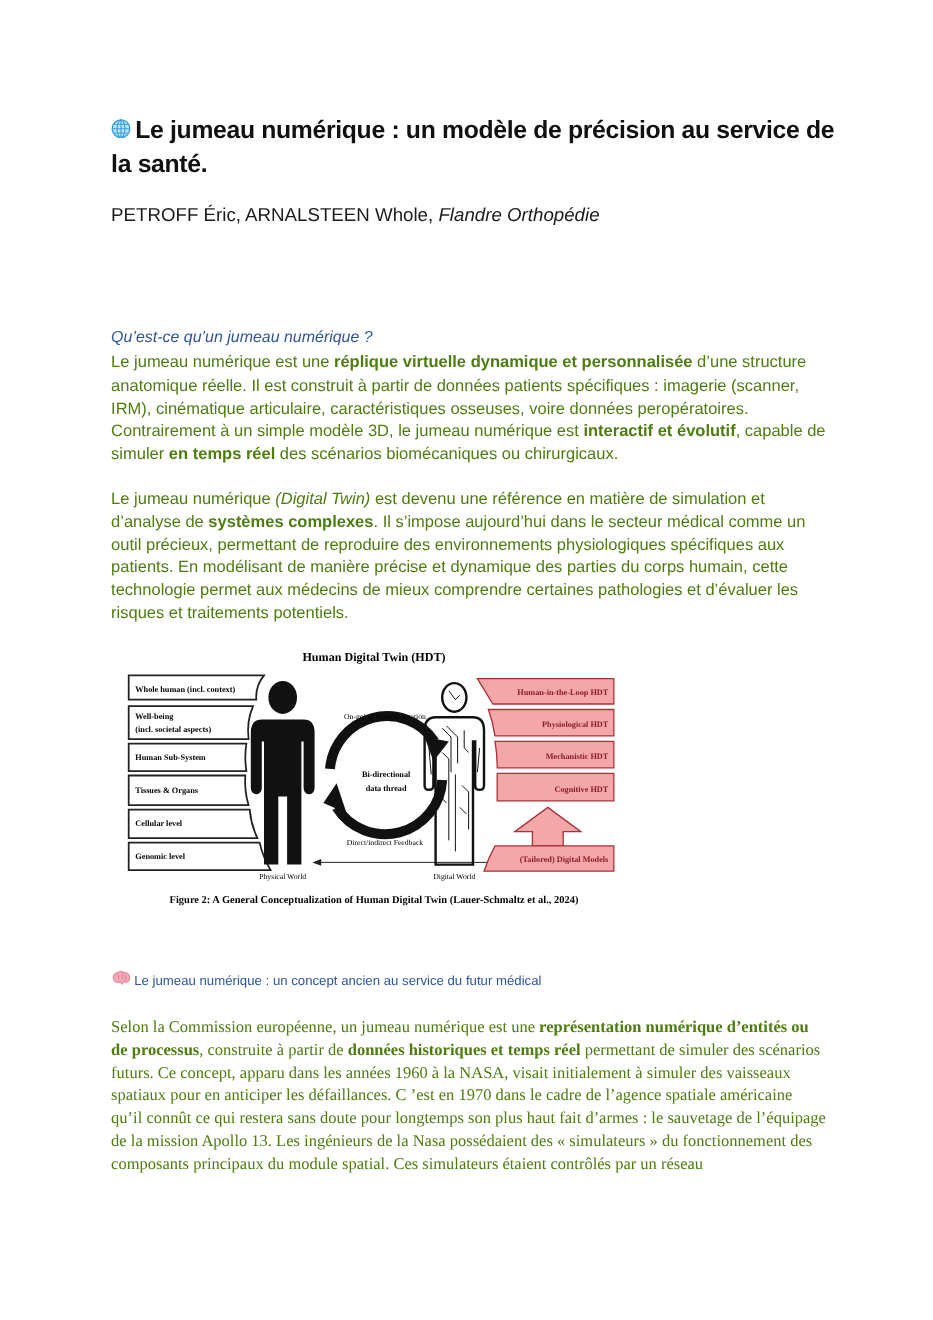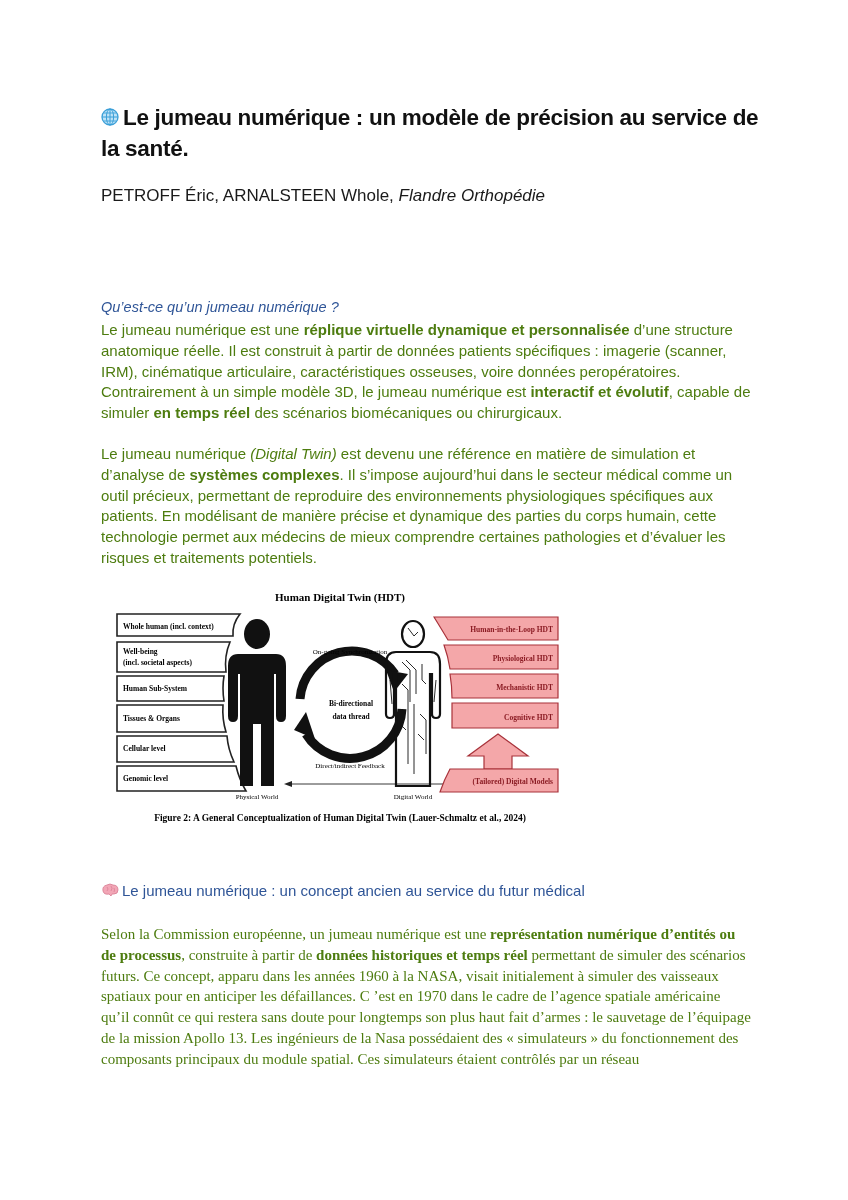--- a/index.html
+++ b/index.html
@@ -10,21 +10,21 @@
       font-size: 22.5px; font-weight: bold; line-height: 31px; letter-spacing: -0.3px; }
     .title .globe { display: inline-block; width: 18px; height: 18px; vertical-align: -1px; margin-right: 4px; }
     .authors { position: absolute; left: 101px; top: 185px; font-size: 17px; line-height: 22px; color: #1a1a1a; }
     .authors i { font-style: italic; }
     .h2 { position: absolute; left: 101px; top: 281px; font-size: 14.5px; font-style: italic; color: #2f5597; line-height: 20px; margin-top: 16px; }
     .para { position: absolute; left: 101px; width: 650px; font-size: 15px; line-height: 20.8px; color: #4d7c0f; }
     .para b { font-weight: bold; }
     .p1 { top: 320px; }
     .p2 { top: 444px; }
     .p3 { top: 924px; font-family: Liberation Serif, serif; }
-    .h3 { position: absolute; left: 101px; top: 880px; font-size: 15px; color: #2f5597; line-height: 22px; }
+    .h3 { position: absolute; left: 101px; top: 880px; font-size: 12px; color: #2f5597; line-height: 22px; }
     .h3 .brain { display: inline-block; width: 18px; height: 14px; vertical-align: -1px; margin-right: 3px; }
     .figure { position: absolute; left: 110px; top: 584px; width: 460px; height: 248px; }
     .figure svg text { font-family: "Liberation Serif", "DejaVu Serif", serif; }
   </style>
 </head>
 <body>
 
 <div class="page">
 
   <div class="title">

